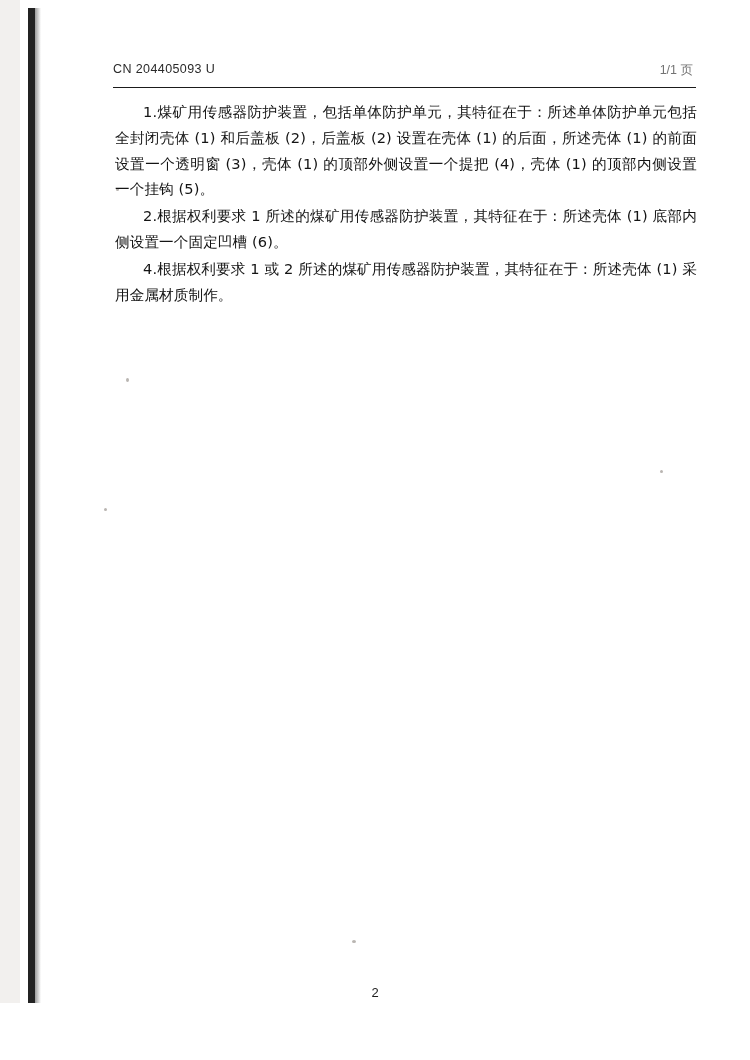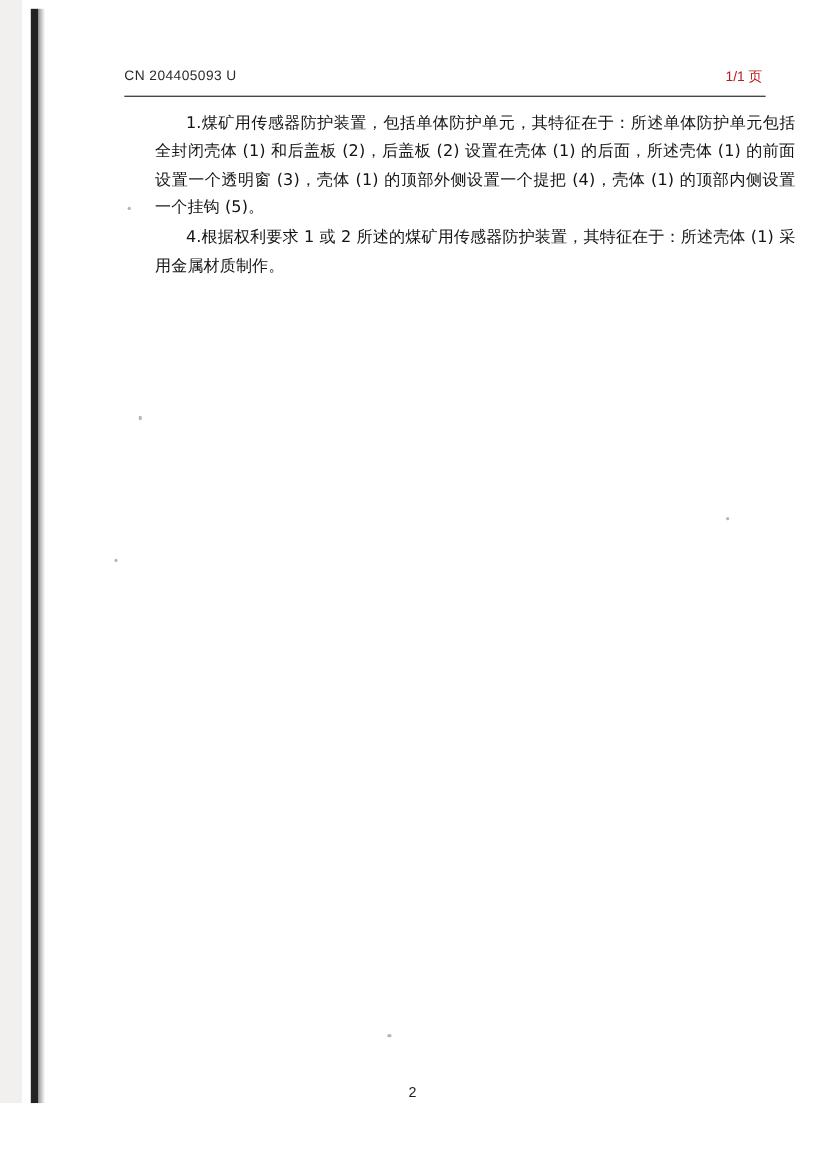--- a/index.html
+++ b/index.html
@@ -77,39 +77,38 @@
     letter-spacing: 9px;
     color: #111111;
     white-space: nowrap;
   }
   .page-indicator {
     position: absolute;
     right: 0;
     top: 6px;
     font-family: "Liberation Sans", sans-serif;
     font-size: 12.5px;
-    color: #b91c1c;
+    color: #737373;
     white-space: nowrap;
   }
   .header-rule {
     position: absolute;
     left: 113px;
     top: 87px;
     width: 583px;
     height: 1.4px;
     background: #1b1b1b;
   }
 
   
   .body-text {
     position: absolute;
     left: 115px;
     top: 99px;
     width: 582px;
-    margin-left: 26px;
   }
   .claim {
     font-size: 14.6px;
     line-height: 25.8px;
     text-align: justify;
     text-justify: inter-character;
     text-indent: 28px;
     margin: 0 0 1px 0;
     color: #141414;
     letter-spacing: 0.1px;
@@ -147,19 +146,22 @@
     <div class="doc-number">CN 204405093 U</div>
     <div class="page-indicator">1/1 页</div>
   </div>
   <div class="header-rule"></div>
 
   <div class="body-text">
     <p class="claim">
       <span>1.煤矿用传感器防护装置，包括单体防护单元，其特征在于：所述单体防护单元包括全封闭壳体 (1) 和后盖板 (2)，后盖板 (2) 设置在壳体 (1) 的后面，所述壳体 (1) 的前面设置一个透明窗 (3)，壳体 (1) 的顶部外侧设置一个提把 (4)，壳体 (1) 的顶部内侧设置一个挂钩 (5)。</span>
     </p>
     <p class="claim">
+      <span>2.根据权利要求 1 所述的煤矿用传感器防护装置，其特征在于：所述壳体 (1) 底部内侧设置一个固定凹槽 (6)。</span>
+    </p>
+    <p class="claim">
       <span>4.根据权利要求 1 或 2 所述的煤矿用传感器防护装置，其特征在于：所述壳体 (1) 采用金属材质制作。</span>
     </p>
   </div>
 
   <div class="footer-number">2</div>
 
 </div>
 
 </body></html>

